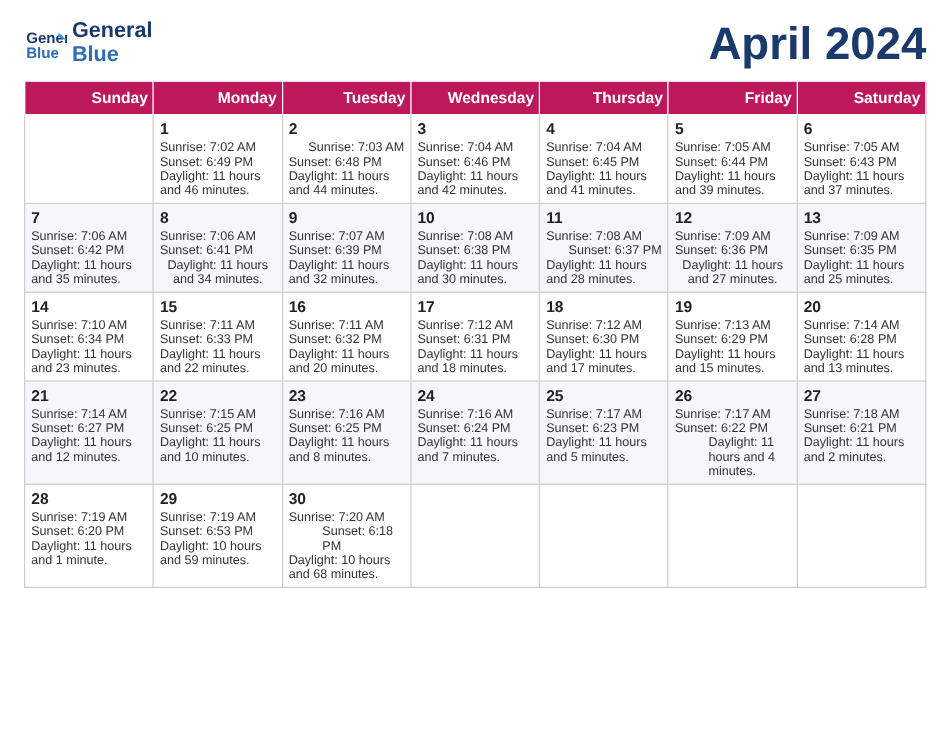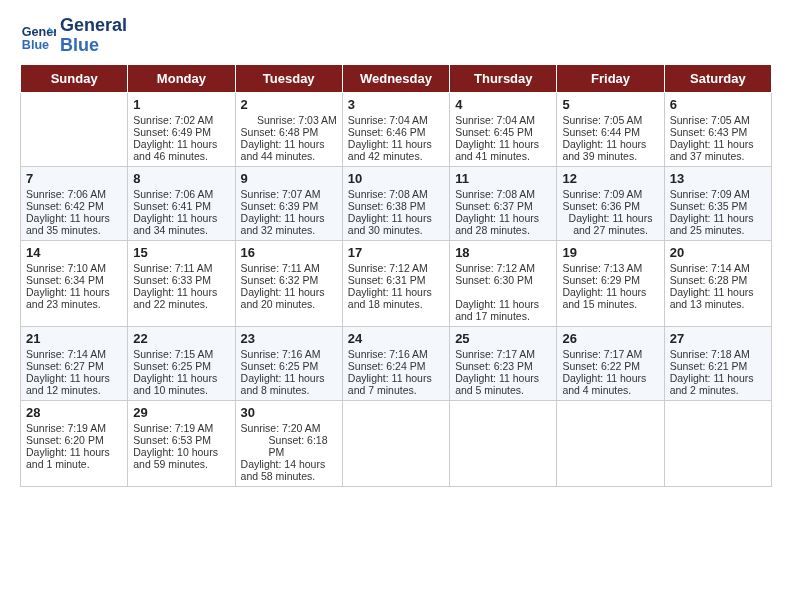--- a/index.html
+++ b/index.html
@@ -45,26 +45,26 @@
     .subtitle {
       font-size: 15px;
       color: #333;
     }
     table {
       width: 100%;
       border-collapse: collapse;
       margin-top: 8px;
     }
     th {
-      background-color: #7f1d1d;
+      background-color: #be185d;
       color: #fff;
       font-size: 13px;
       font-weight: bold;
       padding: 6px 4px;
-      text-align: center;
+      text-align: right;
       border: 1px solid #fff;
     }
     td {
       border: 1px solid #ccc;
       vertical-align: top;
       padding: 4px 5px;
       width: 14.28%;
       min-height: 80px;
       font-size: 10.5px;
       color: #333;
@@ -92,20 +92,21 @@
       <polygon points="32,10 40,18 32,14" fill="#2e9ad0"></polygon>
     </svg>
     <div>
       <div class="logo-text">
         <span>General</span>
         <span style="color:#2e6db4">Blue</span>
       </div>
     </div>
   </div>
   <div class="title-block">
+    <div class="month-title">April 2024</div>
   </div>
 </div>
 
 <table>
   <thead>
     <tr>
     <th>Sunday</th>
         <th>Monday</th>
         <th>Tuesday</th>
         <th>Wednesday</th>
@@ -158,38 +159,38 @@
         <td>
           <span class="day-num">7</span>
           <span style="display: block;">Sunrise: 7:06 AM</span>
           <span style="display: block;">Sunset: 6:42 PM</span>
           <span style="display: block;">Daylight: 11 hours and 35 minutes.</span>
         </td>
         <td>
           <span class="day-num">8</span>
           <span style="display: block;">Sunrise: 7:06 AM</span>
           <span style="display: block;">Sunset: 6:41 PM</span>
-          <span style="display: block;">Daylight: 11 hours and 34 minutes.</span>
+          <span style="display: block; text-align: center;">Daylight: 11 hours and 34 minutes.</span>
         </td>
         <td>
           <span class="day-num">9</span>
           <span style="display: block;">Sunrise: 7:07 AM</span>
           <span style="display: block;">Sunset: 6:39 PM</span>
           <span style="display: block;">Daylight: 11 hours and 32 minutes.</span>
         </td>
         <td>
           <span class="day-num">10</span>
           <span style="display: block;">Sunrise: 7:08 AM</span>
           <span style="display: block;">Sunset: 6:38 PM</span>
           <span style="display: block;">Daylight: 11 hours and 30 minutes.</span>
         </td>
         <td>
           <span class="day-num">11</span>
           <span style="display: block;">Sunrise: 7:08 AM</span>
-          <span style="display: block;">Sunset: 6:37 PM</span>
+          <span style="display: block; text-align: right;">Sunset: 6:37 PM</span>
           <span style="display: block;">Daylight: 11 hours and 28 minutes.</span>
         </td>
         <td>
           <span class="day-num">12</span>
           <span style="display: block;">Sunrise: 7:09 AM</span>
           <span style="display: block;">Sunset: 6:36 PM</span>
           <span style="display: block; text-align: center;">Daylight: 11 hours and 27 minutes.</span>
         </td>
         <td>
           <span class="day-num">13</span>
@@ -220,21 +221,21 @@
         <td>
           <span class="day-num">17</span>
           <span style="display: block;">Sunrise: 7:12 AM</span>
           <span style="display: block;">Sunset: 6:31 PM</span>
           <span style="display: block;">Daylight: 11 hours and 18 minutes.</span>
         </td>
         <td>
           <span class="day-num">18</span>
           <span style="display: block;">Sunrise: 7:12 AM</span>
           <span style="display: block;">Sunset: 6:30 PM</span>
-          <span style="display: block; margin-top: 12px;">Daylight: 11 hours and 17 minutes.</span>
+          <span style="display: block;">Daylight: 11 hours and 17 minutes.</span>
         </td>
         <td>
           <span class="day-num">19</span>
           <span style="display: block;">Sunrise: 7:13 AM</span>
           <span style="display: block;">Sunset: 6:29 PM</span>
           <span style="display: block;">Daylight: 11 hours and 15 minutes.</span>
         </td>
         <td>
           <span class="day-num">20</span>
           <span style="display: block;">Sunrise: 7:14 AM</span>
@@ -270,21 +271,21 @@
         <td>
           <span class="day-num">25</span>
           <span style="display: block;">Sunrise: 7:17 AM</span>
           <span style="display: block;">Sunset: 6:23 PM</span>
           <span style="display: block;">Daylight: 11 hours and 5 minutes.</span>
         </td>
         <td>
           <span class="day-num">26</span>
           <span style="display: block;">Sunrise: 7:17 AM</span>
           <span style="display: block;">Sunset: 6:22 PM</span>
-          <span style="display: block;">Daylight: 11 hours and 4 minutes.</span>
+          <span style="display: block; margin-left: 28px;">Daylight: 11 hours and 4 minutes.</span>
         </td>
         <td>
           <span class="day-num">27</span>
           <span style="display: block;">Sunrise: 7:18 AM</span>
           <span style="display: block;">Sunset: 6:21 PM</span>
           <span style="display: block;">Daylight: 11 hours and 2 minutes.</span>
         </td>
       </tr>
       <tr>
         <td>
@@ -296,21 +297,21 @@
         <td>
           <span class="day-num">29</span>
           <span style="display: block;">Sunrise: 7:19 AM</span>
           <span style="display: block;">Sunset: 6:53 PM</span>
           <span style="display: block;">Daylight: 10 hours and 59 minutes.</span>
         </td>
         <td>
           <span class="day-num">30</span>
           <span style="display: block;">Sunrise: 7:20 AM</span>
           <span style="display: block; padding-left: 28px;">Sunset: 6:18 PM</span>
-          <span style="display: block;">Daylight: 14 hours and 58 minutes.</span>
+          <span style="display: block;">Daylight: 10 hours and 68 minutes.</span>
         </td>
         <td class="empty"></td>
         <td class="empty"></td>
         <td class="empty"></td>
         <td class="empty"></td>
       </tr>
     </tbody>
 </table>
 
 </body></html>

